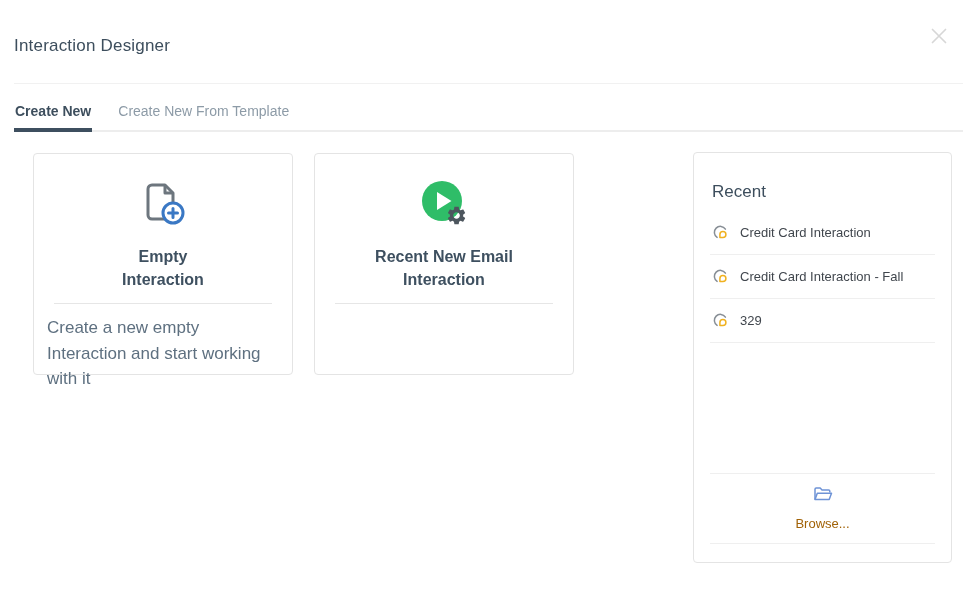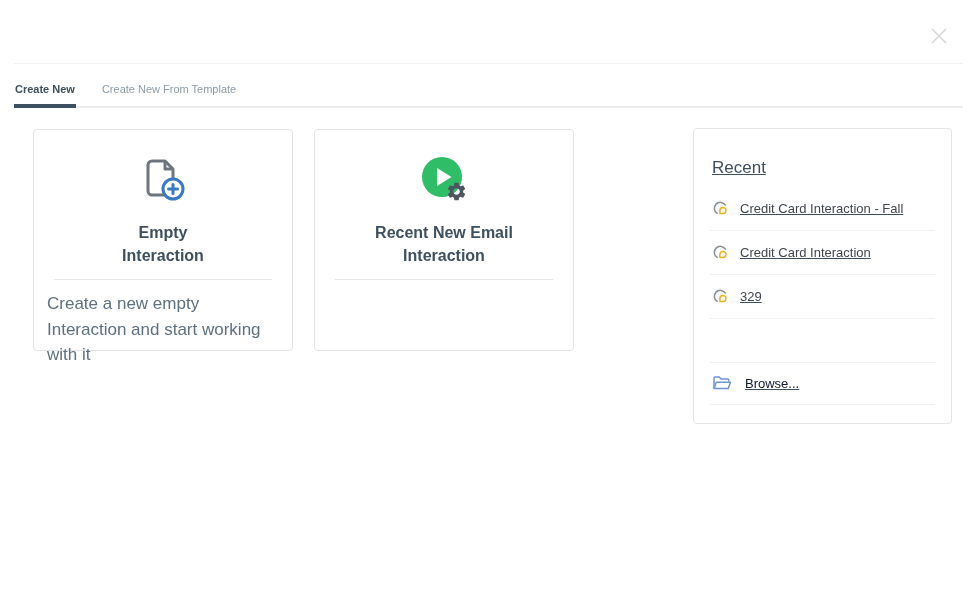--- a/index.html
+++ b/index.html
@@ -8,57 +8,58 @@
     font-family:"Liberation Sans",sans-serif;color:#3e5060;overflow:hidden;
   }
   
   .dialog-header{padding:36px 14px 0 14px;position:relative;}
   .dialog-title{font-size:17px;font-weight:500;color:#3d4e5d;letter-spacing:.2px;}
   .close-btn{position:absolute;top:24px;right:26px;width:24px;height:24px;cursor:pointer;
     display:flex;align-items:center;justify-content:center;background:none;border:none;padding:0;}
   .header-divider{margin:27px 14px 0 14px;border:none;border-top:1px solid #f1f1f1;height:0;}
   
   .tabbar{margin:0 14px;padding-top:19px;display:flex;gap:25px;border-bottom:2px solid #ededed;}
-  .tab{font-size:11px;padding:0 1px 9px 1px;cursor:pointer;margin-bottom:-2px;white-space:nowrap;}
+  .tab{font-size:14px;padding:0 1px 9px 1px;cursor:pointer;margin-bottom:-2px;white-space:nowrap;}
   .tab.active{color:#3d4e5d;font-weight:600;border-bottom:4px solid #3e4f5f;}
   .tab.inactive{color:#8d9ba7;font-weight:400;border-bottom:4px solid transparent;}
   
   .content{display:flex;align-items:flex-start;padding:21px 25px 0 33px;}
   .card{
     width:260px;height:222px;box-sizing:border-box;border:1px solid #e4e4e4;border-radius:4px;
     background:#fff;text-align:center;cursor:pointer;margin-right:21px;flex:none;
   }
   .card-icon{height:56px;margin-top:23px;display:flex;align-items:center;justify-content:center;}
   .card-title{margin-top:13px;font-size:16px;font-weight:600;color:#3e5060;line-height:1.42;}
   .card-divider{width:218px;margin:12px auto 11px auto;border:none;border-top:1px solid #e6e6e6;height:0;}
   .card-desc{text-align:left;padding:0 13px;font-size:17px;color:#5e7080;line-height:1.48;}
   
   .recent-panel{
-    margin-left:auto;width:259px;height:296px;box-sizing:border-box;flex:none;
+    margin-left:auto;width:259px;height:411px;box-sizing:border-box;flex:none;
     border:1px solid #e4e4e4;border-radius:4px;background:#fff;
-    padding:0 16px;display:flex;flex-direction:column;margin-top:-1px;text-decoration:underline;
+    padding:0 16px;display:flex;flex-direction:column;margin-top:-1px;
   }
   .recent-heading{margin-top:29px;font-size:17px;font-weight:500;color:#3d4e5d;padding-left:2px;}
   .recent-list{margin-top:9px;display:flex;flex-direction:column;}
   .recent-item{
     display:flex;align-items:center;gap:11px;padding:13px 2px;cursor:pointer;
     border-bottom:1px solid #efefef;font-size:13px;color:#40464d;
   }
   .recent-item .item-icon{flex:none;display:flex;}
   .browse-row{
     margin-top:auto;margin-bottom:18px;border-top:1px solid #efefef;border-bottom:1px solid #efefef;
     display:flex;align-items:center;gap:13px;padding:12px 2px;cursor:pointer;
-    font-size:13px;color:#0f172a;
+    font-size:13px;color:#a16207;flex-direction:column;
   }
   .browse-row .item-icon{flex:none;display:flex;}
 </style>
 </head>
 <body>
 
 <div class="dialog-header">
+  <div class="dialog-title">Interaction Designer</div>
   <button class="close-btn">
     <span style="display:flex;">
       <svg width="22" height="22" viewBox="0 0 22 22">
         <path d="M4.5 4.5 L17.5 17.5 M17.5 4.5 L4.5 17.5" stroke="#d7d7d7" stroke-width="1.7" stroke-linecap="round" fill="none"></path>
       </svg>
     </span>
   </button>
 </div>
 <hr class="header-divider">
 
@@ -107,30 +108,30 @@
     <div class="recent-heading">Recent</div>
 
     <div class="recent-list">
       <div class="recent-item">
         <span class="item-icon">
           <svg width="17" height="17" viewBox="0 0 17 17" fill="none">
             <path d="M13.4 5.1 A6 6 0 1 0 5.1 13.4" stroke="#878e95" stroke-width="1.5" stroke-linecap="round"></path>
             <path d="M10.9 7.6 a3 3 0 0 1 0 6 h-3 v-3 a3 3 0 0 1 3 -3 z" stroke="#f0b11f" stroke-width="1.5" fill="#ffffff" stroke-linejoin="round"></path>
           </svg>
         </span>
-        <span>Credit Card Interaction - Fall</span>
+        <span>Credit Card Interaction</span>
       </div>
       <div class="recent-item">
         <span class="item-icon">
           <svg width="17" height="17" viewBox="0 0 17 17" fill="none">
             <path d="M13.4 5.1 A6 6 0 1 0 5.1 13.4" stroke="#878e95" stroke-width="1.5" stroke-linecap="round"></path>
             <path d="M10.9 7.6 a3 3 0 0 1 0 6 h-3 v-3 a3 3 0 0 1 3 -3 z" stroke="#f0b11f" stroke-width="1.5" fill="#ffffff" stroke-linejoin="round"></path>
           </svg>
         </span>
-        <span>Credit Card Interaction</span>
+        <span>Credit Card Interaction - Fall</span>
       </div>
       <div class="recent-item">
         <span class="item-icon">
           <svg width="17" height="17" viewBox="0 0 17 17" fill="none">
             <path d="M13.4 5.1 A6 6 0 1 0 5.1 13.4" stroke="#878e95" stroke-width="1.5" stroke-linecap="round"></path>
             <path d="M10.9 7.6 a3 3 0 0 1 0 6 h-3 v-3 a3 3 0 0 1 3 -3 z" stroke="#f0b11f" stroke-width="1.5" fill="#ffffff" stroke-linejoin="round"></path>
           </svg>
         </span>
         <span>329</span>
       </div>

